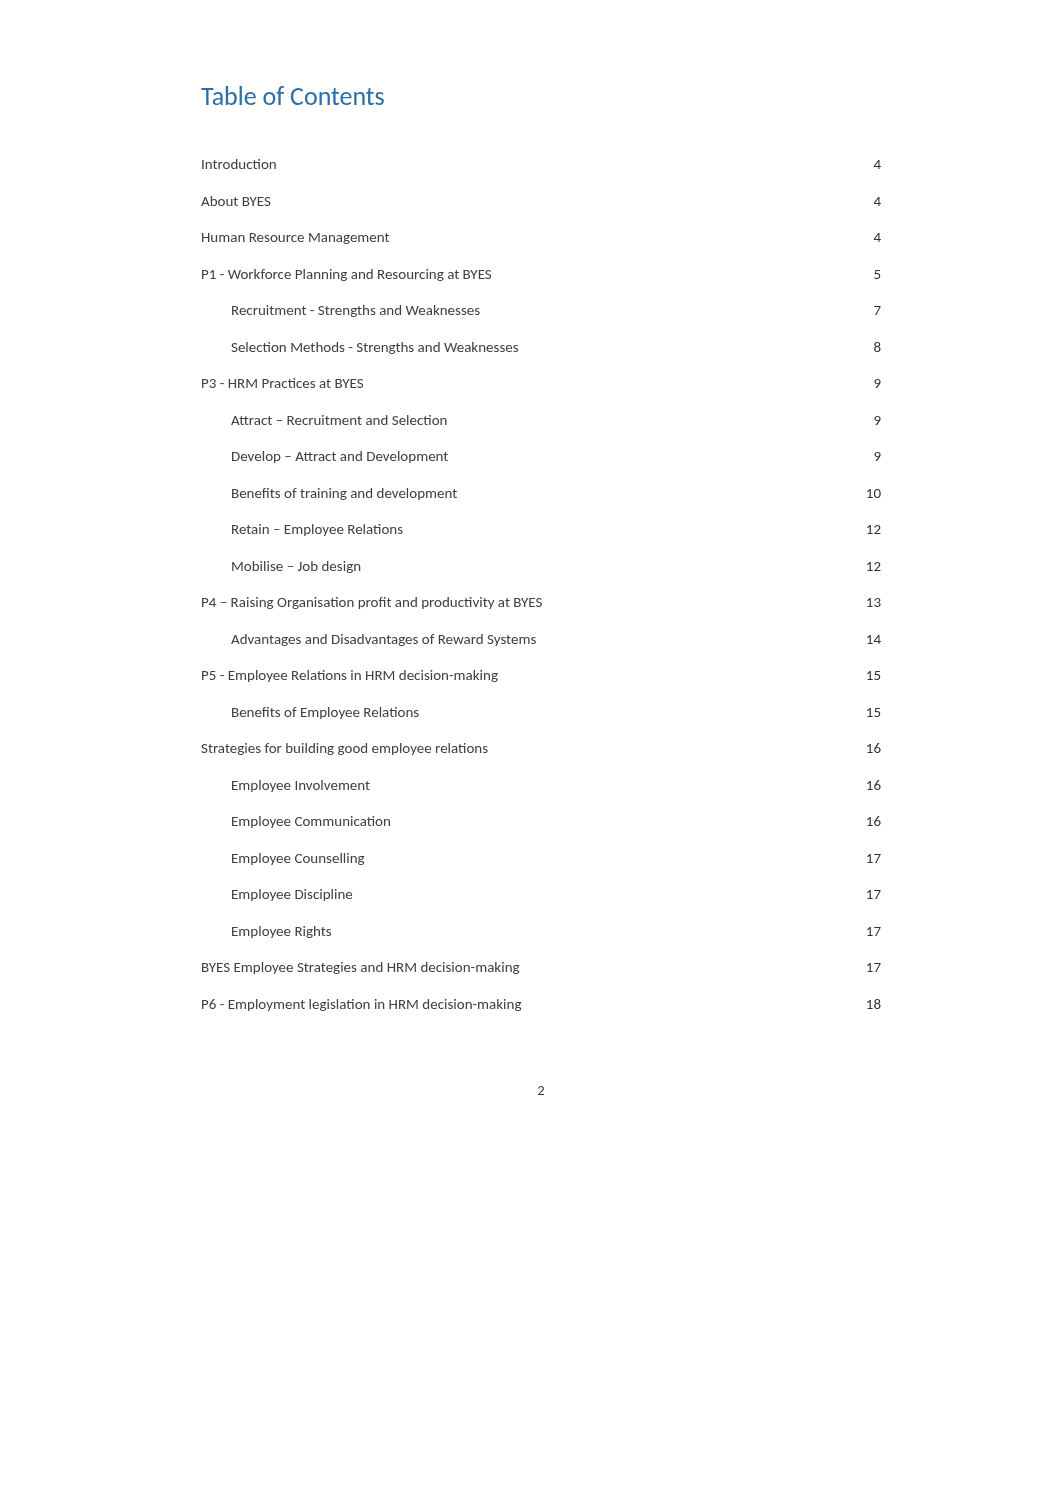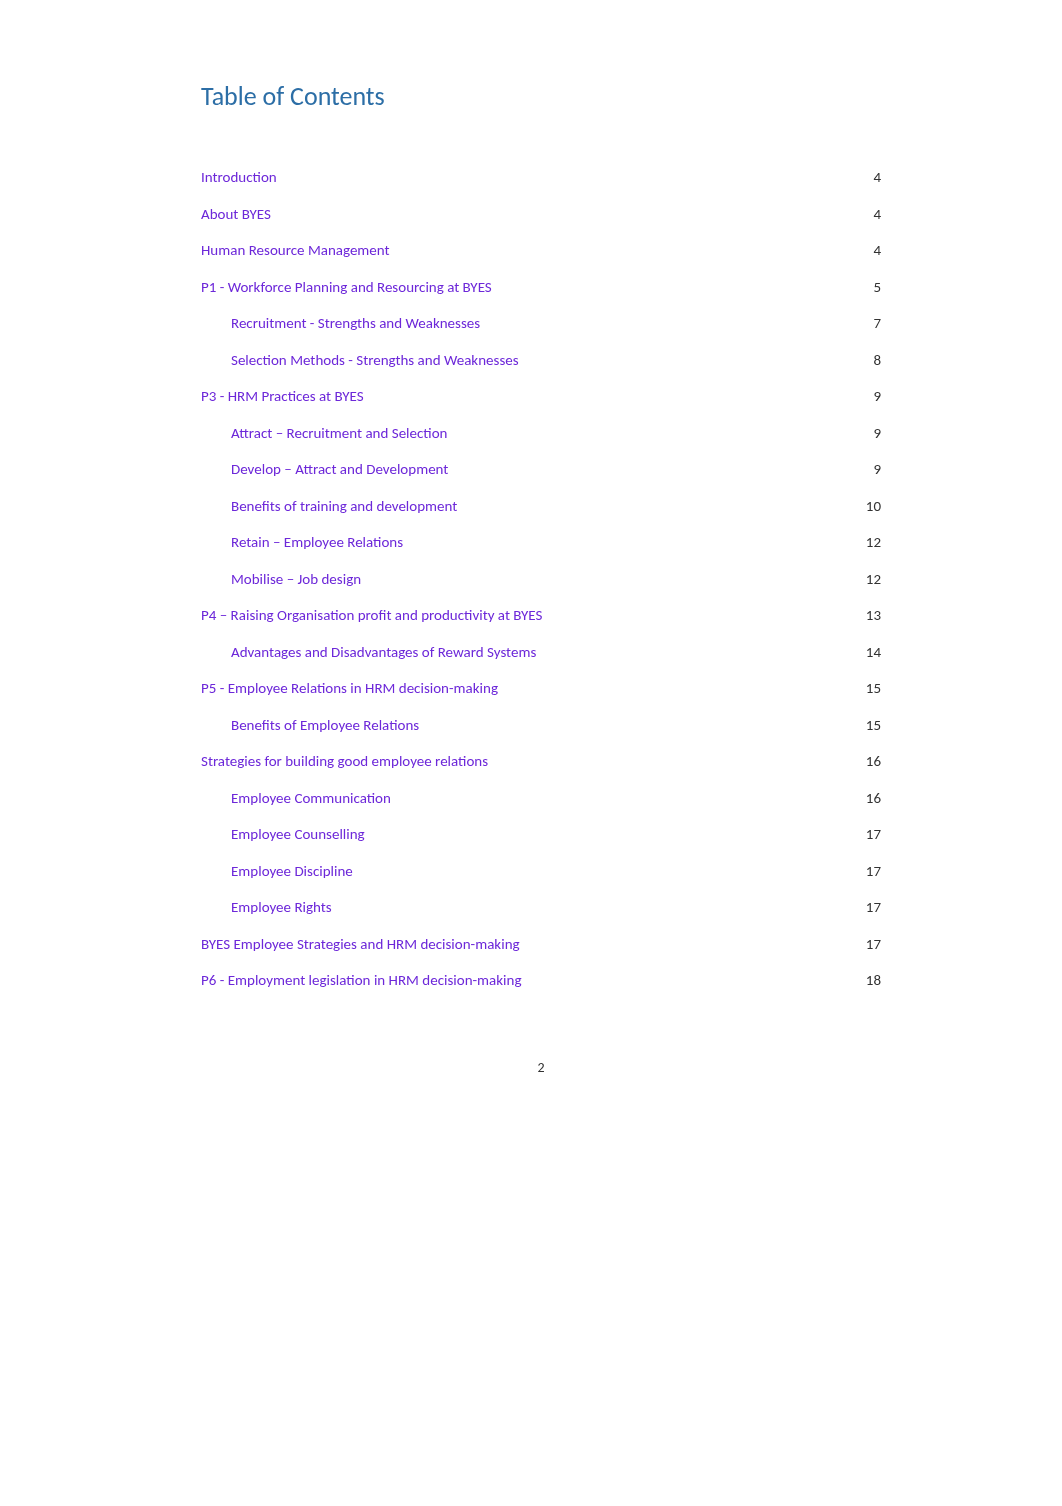--- a/index.html
+++ b/index.html
@@ -19,39 +19,39 @@
     .page {
       max-width: 820px;
       margin: 0 auto;
       padding: 80px 60px 80px 80px;
     }
 
     .page-title {
       font-size: 26px;
       font-weight: 400;
       color: #2c6ea6;
-      margin-bottom: 47px;
+      margin-bottom: 34px;
       font-family: 'Calibri', Arial, sans-serif;
     }
 
     .toc-table {
       width: 100%;
       border-collapse: collapse;
     }
 
     .toc-table tr td {
       padding: 7px 0;
       vertical-align: top;
       font-size: 15px;
       line-height: 1.5;
       font-family: 'Calibri', Arial, sans-serif;
     }
 
     .toc-table .item-label {
-      color: #6d28d9;
+      color: #404040;
     }
 
     .toc-table .item-page {
       text-align: right;
       white-space: nowrap;
       padding-left: 10px;
       color: #333;
       min-width: 30px;
     }
 
@@ -137,20 +137,24 @@
         </tr>
         <tr class="indent1">
           <td class="item-label">Benefits of Employee Relations</td>
           <td class="item-page">15</td>
         </tr>
         <tr>
           <td class="item-label">Strategies for building good employee relations</td>
           <td class="item-page">16</td>
         </tr>
         <tr class="indent1">
+          <td class="item-label">Employee Involvement</td>
+          <td class="item-page">16</td>
+        </tr>
+        <tr class="indent1">
           <td class="item-label">Employee Communication</td>
           <td class="item-page">16</td>
         </tr>
         <tr class="indent1">
           <td class="item-label">Employee Counselling</td>
           <td class="item-page">17</td>
         </tr>
         <tr class="indent1">
           <td class="item-label">Employee Discipline</td>
           <td class="item-page">17</td>

